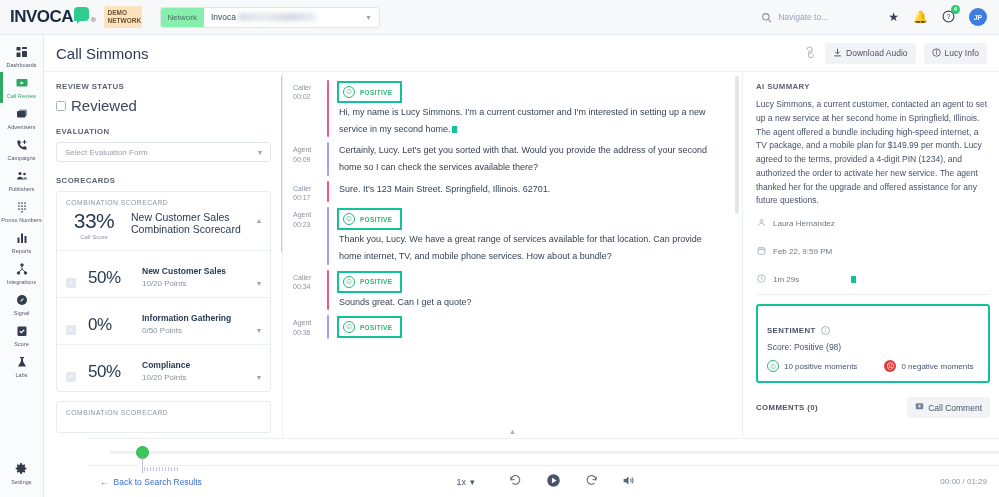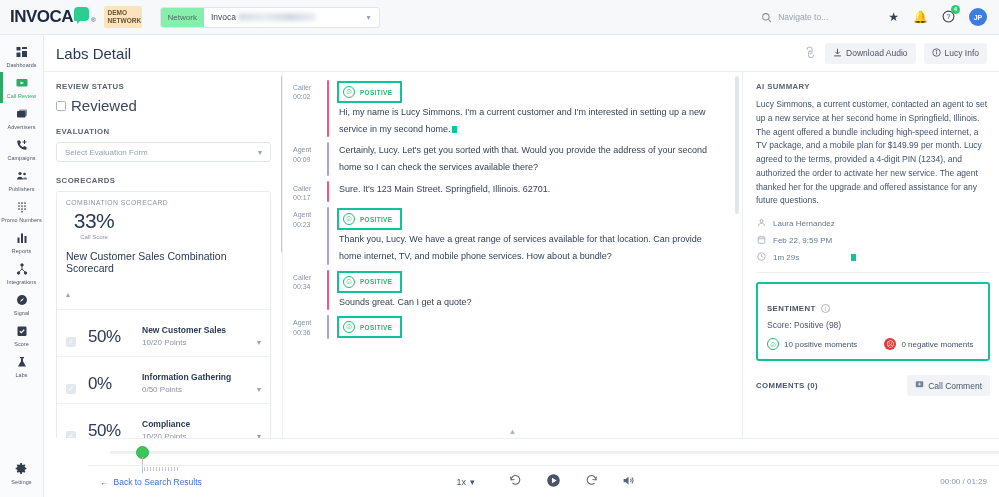--- a/index.html
+++ b/index.html
@@ -128,21 +128,21 @@
     height: 20px; border: 1px solid #e1e5ec; border-radius: 3px; background: #fff;
     display: flex; align-items: center; padding: 0 8px; margin-bottom: 14px;
   }
   .select-box span { font-size: 8px; color: #98a0ad; }
   .select-box .caret { margin-left: auto; color: #98a0ad; font-size: 8px; }
 
   .card {
     border: 1px solid #e8ebf0; border-radius: 3px; background: #fff; margin-bottom: 9px;
   }
   .card-head { padding: 7px 9px 4px; font-size: 6.8px; color: #8a93a2; letter-spacing: .45px; }
-  .sc-main { display: flex; align-items: flex-start; padding: 0 9px 10px; gap: 9px; flex-direction: column; }
+  .sc-main { display: flex; align-items: flex-start; padding: 0 9px 10px; gap: 9px; }
   .sc-pct-wrap { width: 56px; text-align: center; }
   .sc-pct { font-size: 21px; color: #2a3a53; line-height: 1; letter-spacing: -.5px; }
   .sc-sub { font-size: 6px; color: #8a93a2; margin-top: 3px; }
   .sc-title { font-size: 10.5px; color: #2a3a53; line-height: 1.12; flex: 1; padding-top: 2px; }
   .sc-caret { color: #9aa3b2; font-size: 8px; padding-top: 6px; }
   .sc-row {
     display: flex; align-items: flex-end; gap: 12px; padding: 9px;
     border-top: 1px solid #eceff3;
   }
   .sc-check {
@@ -189,21 +189,21 @@
   .collapse-chev {
     position: absolute; left: 0; right: 0; bottom: 0; height: 14px;
     display: flex; align-items: center; justify-content: center;
     color: #aeb5c1; font-size: 9px; background: #fff;
   }
 
   
   .col-right { width: 256px; position: relative; }
   .col-right-inner { padding: 10px 9px 0 13px; }
   .ai-sum { font-size: 8.5px; line-height: 1.62; color: #46536a; margin-top: 7px; }
-  .meta-list { margin-top: 10px; display: flex; flex-direction: column; gap: 6px; }
+  .meta-list { margin-top: 10px; display: flex; flex-direction: column; gap: 17px; }
   .meta-row { display: flex; align-items: center; gap: 6px; font-size: 8px; color: #6d7788; }
   .meta-ic { font-size: 9px; color: #9aa3b2; width: 11px; text-align: center; }
   .hr { border-top: 1px solid #eceff3; margin: 9px 0 0; }
 
   .sent-card {
     margin-top: 9px; border: 2px solid #12c39a; border-radius: 3px;
     padding: 20px 9px 9px; background: #fff;
   }
   .sent-head { display: flex; align-items: center; gap: 5px; }
   .sent-head-txt { font-size: 7.8px; font-weight: bold; color: #4a5468; letter-spacing: .4px; }
@@ -443,21 +443,21 @@
             <path d="M12 8.2A3.8 3.8 0 1 0 12 15.8 3.8 3.8 0 0 0 12 8.2zm9 5.2v-2.8l-2.5-.5a6.9 6.9 0 0 0-.8-2l1.4-2.1-2-2-2.1 1.4a6.9 6.9 0 0 0-2-.8L12.6 2h-2.8l-.5 2.6a6.9 6.9 0 0 0-2 .8L5.2 4 3.2 6l1.4 2.1a6.9 6.9 0 0 0-.8 2L1.3 10.6v2.8l2.5.5c.2.7.5 1.4.8 2L3.2 18l2 2 2.1-1.4c.6.4 1.3.6 2 .8l.5 2.6h2.8l.5-2.6c.7-.2 1.4-.4 2-.8l2.1 1.4 2-2-1.4-2.1c.4-.6.6-1.3.8-2z"></path>
           </svg>
       </span>
       <span class="nav-lb">Settings</span>
     </div>
   </div>
 
   <div class="main">
 
     <div class="page-head">
-      <div class="page-title">Labs Detail</div>
+      <div class="page-title">Call Simmons</div>
       <div class="head-actions">
         <span class="link-ic">
           <svg width="12" height="12" viewBox="0 0 24 24" fill="none" stroke="#b6bcc7" stroke-width="2.2">
               <path d="M9 13a5 5 0 0 0 7 0l3-3a5 5 0 0 0-7-7l-1 1"></path>
               <path d="M15 11a5 5 0 0 0-7 0l-3 3a5 5 0 0 0 7 7l1-1"></path>
             </svg>
         </span>
         <button class="btn-soft">
           <span>
             <svg width="9" height="9" viewBox="0 0 24 24" fill="none" stroke="#4a5468" stroke-width="2.6">

